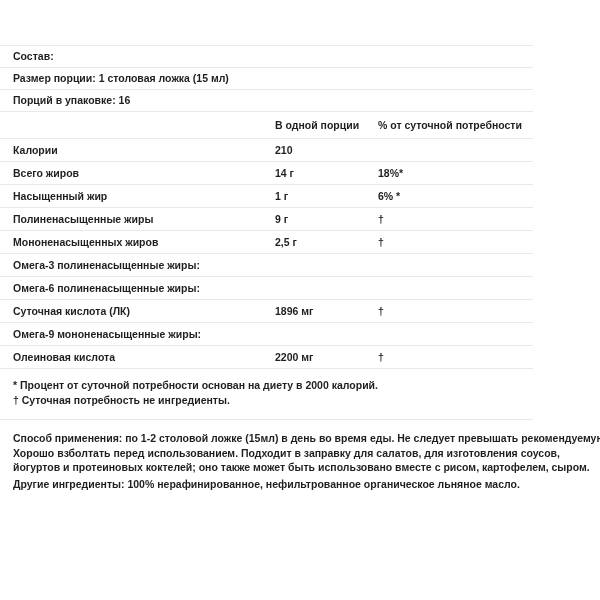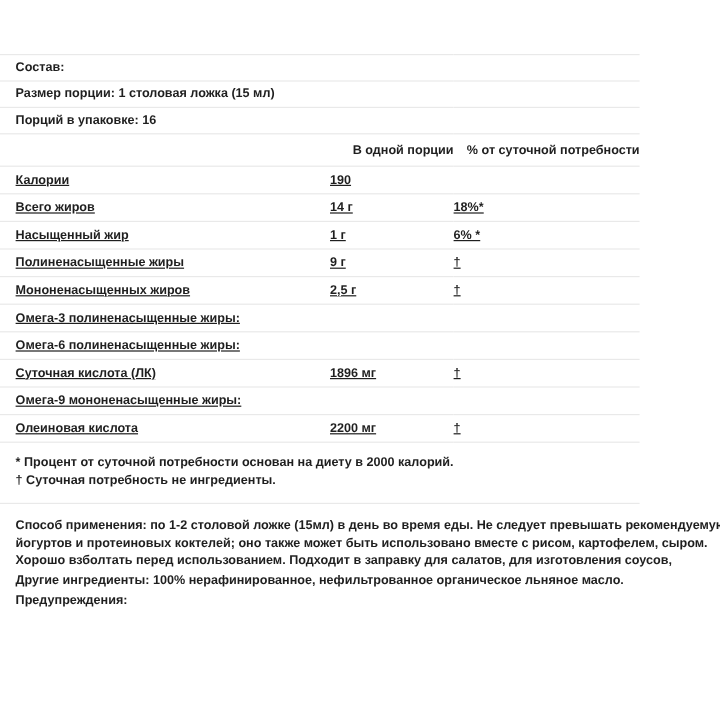--- a/index.html
+++ b/index.html
@@ -47,22 +47,22 @@
     color: #1f1f1f;
     height: 21px;
   }
 
   
   .col-label  { width: 262px; padding-left: 13px !important; }
   .col-amount { width: 103px; }
   .col-pct    { width: 155px; }
 
   
-  tr.r-tall td { height: 22px; text-decoration: underline; }
-  tr.r-head td { height: 26px; text-align: right; }
+  tr.r-tall td { height: 22px; }
+  tr.r-head td { height: 26px; }
 
   .pct-sym {
     font-weight: bold;
     margin-left: 34px;
   }
 
   
   .footnotes {
     margin: 9px 0 12px 13px;
     font-size: 10.5px;
@@ -124,21 +124,21 @@
       </tr>
 
       <tr class="r-head">
         <td class="col-label"></td>
         <td class="col-amount">В одной порции</td>
         <td class="col-pct">% от суточной потребности</td>
       </tr>
 
       <tr class="r-tall">
         <td class="col-label">Калории</td>
-        <td class="col-amount">190</td>
+        <td class="col-amount">210</td>
         <td class="col-pct"></td>
       </tr>
 
       <tr class="r-tall">
         <td class="col-label">Всего жиров</td>
         <td class="col-amount">14 г</td>
         <td class="col-pct pct-sym">18%*</td>
       </tr>
 
       <tr class="r-tall">
@@ -195,25 +195,22 @@
 
   <div class="footnotes">
     <div>* Процент от суточной потребности основан на диету в 2000 калорий.</div>
     <div>† Суточная потребность не ингредиенты.</div>
   </div>
 
   <div class="divider"></div>
 
   <div class="block">
     <p class="nowrap">Способ применения:  по 1-2 столовой ложке (15мл) в день во время еды.  Не следует превышать рекомендуемую  дозу.</p>
+    <p class="nowrap">Хорошо взболтать перед использованием. Подходит в заправку для салатов, для изготовления соусов,</p>
     <p class="nowrap">йогуртов и протеиновых коктелей; оно также может быть  использовано вместе с рисом, картофелем, сыром.</p>
-    <p class="nowrap">Хорошо взболтать перед использованием. Подходит в заправку для салатов, для изготовления соусов,</p>
   </div>
 
   <div class="block spaced">
     <p class="nowrap">Другие ингредиенты: 100% нерафинированное, нефильтрованное органическое льняное масло.</p>
   </div>
 
-  <div class="block spaced">
-    <p class="nowrap">Предупреждения:</p>
-  </div>
 
 </div>
 
 </body></html>

